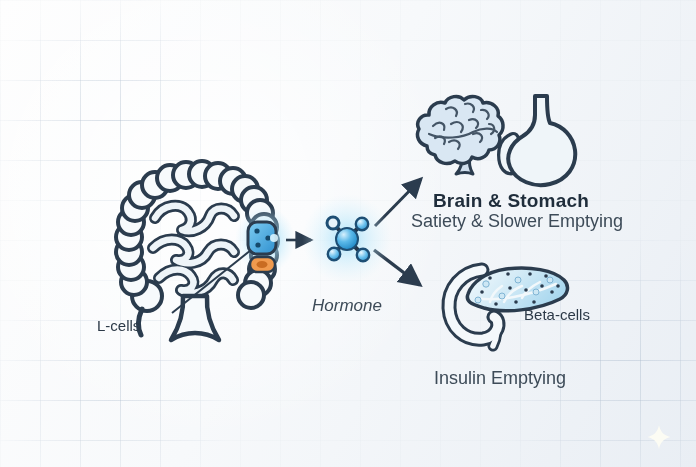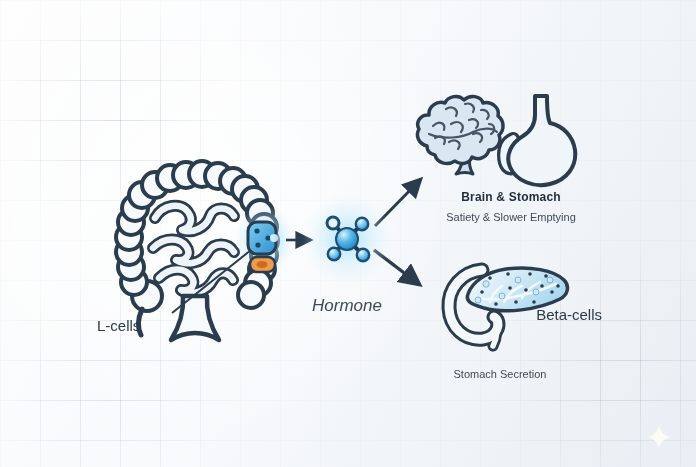--- a/index.html
+++ b/index.html
@@ -28,23 +28,23 @@
   }
   svg{position:absolute;overflow:visible;}
   .intestine{left:95px;top:148px;z-index:1;}
   .connectors{left:0;top:0;z-index:2;}
   .molecule{left:300px;top:193px;z-index:3;}
   .brain{left:413px;top:94px;z-index:3;}
   .stomach{left:502px;top:93px;z-index:3;}
   .pancreas{left:438px;top:256px;z-index:3;}
   .sparkle{left:646px;top:424px;z-index:1;filter:blur(.7px);}
   .txt{position:absolute;z-index:4;white-space:nowrap;}
-  .h1{font-weight:bold;font-size:12px;color:#1f2d3b;letter-spacing:.2px;text-align:center;}
+  .h1{font-weight:bold;font-size:19px;color:#1f2d3b;letter-spacing:.2px;text-align:center;}
   .h1.big{font-size:20px;}
-  .sub{font-size:11px;color:#3d4b58;text-align:center;}
+  .sub{font-size:18px;color:#3d4b58;text-align:center;}
   .small-label{font-size:15px;color:#2c3947;}
 </style>
 </head>
 <body>
 
 <div class="stage">
 
   <div class="grid-layer"></div>
 
   <svg class="sparkle" width="26" height="26" viewBox="0 0 26 26">
@@ -228,17 +228,17 @@
     </g>
   </svg>
 
   <div class="txt small-label" style="left:97px;top:317px;width:120px;">L-cells</div>
 
   <div class="txt sub" style="left:287px;top:296px;width:120px;font-size:17px;font-style:italic;">Hormone</div>
 
   <div class="txt h1" style="left:411px;top:190px;width:200px;">Brain &amp; Stomach</div>
   <div class="txt sub" style="left:411px;top:211px;width:200px;">Satiety &amp; Slower Emptying</div>
 
-  <div class="txt small-label" style="left:512px;top:306px;width:90px;text-align:right;">Beta-cells</div>
-
-  <div class="txt sub" style="left:400px;top:368px;width:200px;">Stomach Secretion</div>
+  <div class="txt small-label" style="left:512px;top:306px;width:90px;text-align:center;">Beta-cells</div>
+
+  <div class="txt sub" style="left:400px;top:368px;width:200px;">Insulin Emptying</div>
 
 </div>
 
 </body></html>

